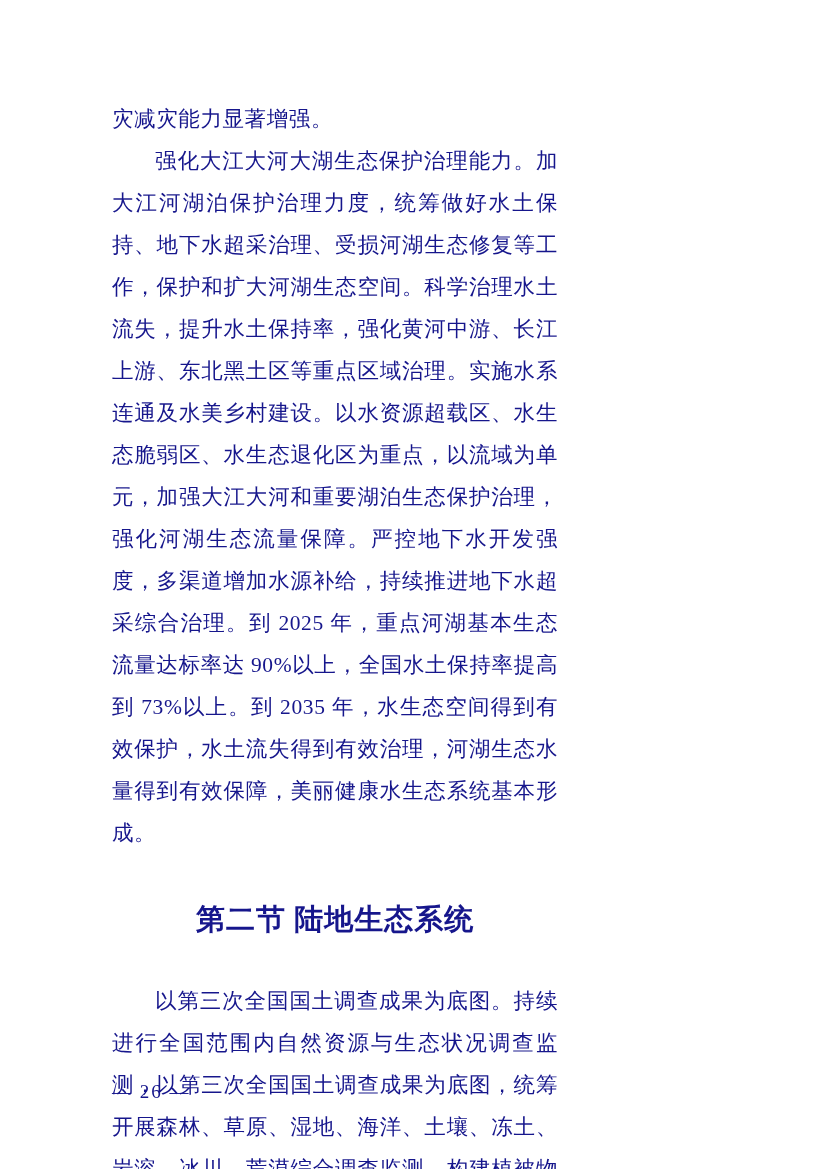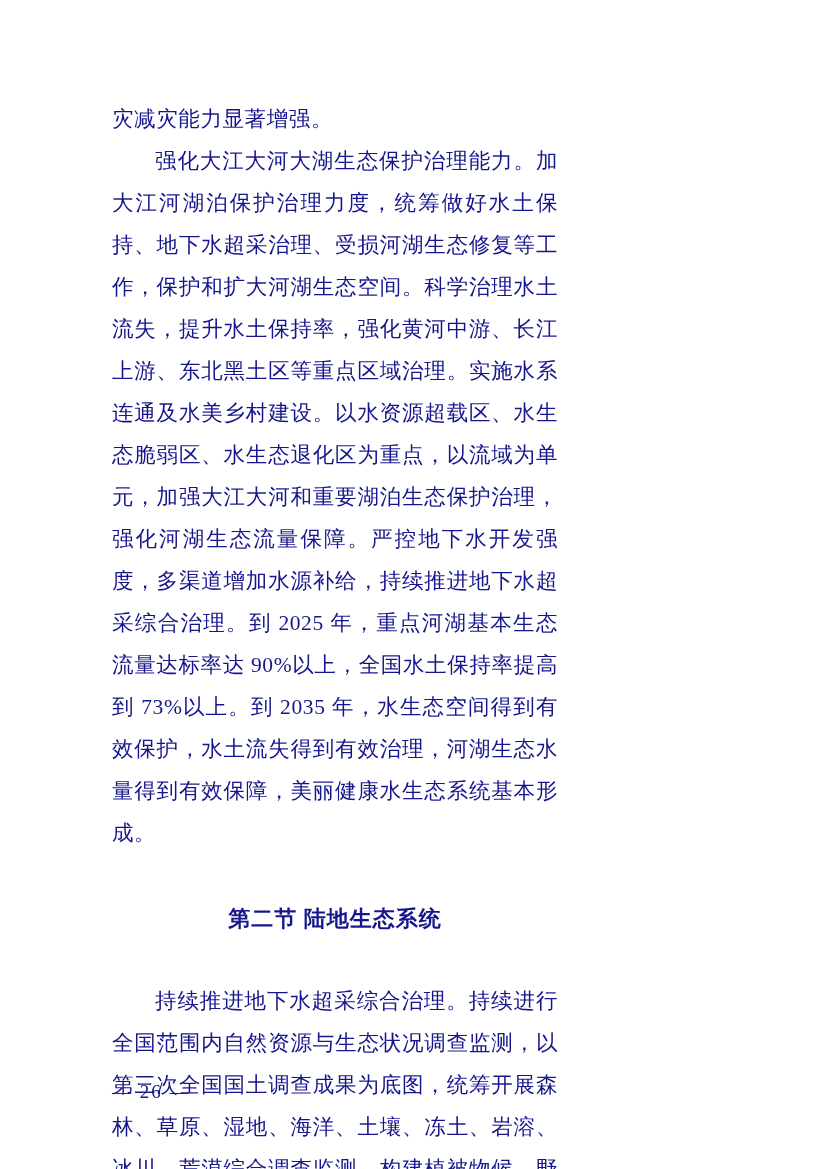--- a/index.html
+++ b/index.html
@@ -33,21 +33,21 @@
     text-align: justify;
     text-justify: inter-character;
     letter-spacing: 0.6px;
     color: var(--text-color);
   }
   .para.indent { text-indent: 2em; }
   .para .lead {
     font-weight: 400;
   }
   .section-heading {
-    font-size: 22px;
+    font-size: 29px;
     font-weight: 700;
     text-align: center;
     letter-spacing: 1px;
     color: var(--text-color);
     margin-top: 44px;
     margin-bottom: 40px;
     line-height: 42px;
   }
   .footer {
     position: absolute;
@@ -68,19 +68,19 @@
       <span>灾减灾能力显著增强。</span>
     </p>
 
     <p class="para indent">
       <span class="lead">强化大江大河大湖生态保护治理能力。</span><span>加大江河湖泊保护治理力度，统筹做好水土保持、地下水超采治理、受损河湖生态修复等工作，保护和扩大河湖生态空间。科学治理水土流失，提升水土保持率，强化黄河中游、长江上游、东北黑土区等重点区域治理。实施水系连通及水美乡村建设。以水资源超载区、水生态脆弱区、水生态退化区为重点，以流域为单元，加强大江大河和重要湖泊生态保护治理，强化河湖生态流量保障。严控地下水开发强度，多渠道增加水源补给，持续推进地下水超采综合治理。到 2025 年，重点河湖基本生态流量达标率达 90%以上，全国水土保持率提高到 73%以上。到 2035 年，水生态空间得到有效保护，水土流失得到有效治理，河湖生态水量得到有效保障，美丽健康水生态系统基本形成。</span>
     </p>
 
     <h2 class="section-heading">第二节  陆地生态系统</h2>
 
     <p class="para indent">
-      <span class="lead">持续推进地下水超采综合治理。</span><span>持续进行全国范围内自然资源与生态状况调查监测，以第三次全国国土调查成果为底图，统筹开展森林、草原、湿地、海洋、土壤、冻土、岩溶、冰川、荒漠综合调查监测，构建植被物候、野生动物及其栖息地保护监测评估体系，开展水土流失、荒漠化、沙化、石漠化等调查监测评价，加强重点生态功能区、生态保护红线及重点违法领域的监管。以自然资源科学和地球系统科学为理论基础，建立以自然资源分类标准为核心的自然资源调查监测标准体系。以空间信息、人工智能、大数据等先进技术为手段，构建高效的自然资源调查监测技术体系。依托</span>
+      <span class="lead">以第三次全国国土调查成果为底图。</span><span>持续进行全国范围内自然资源与生态状况调查监测，以第三次全国国土调查成果为底图，统筹开展森林、草原、湿地、海洋、土壤、冻土、岩溶、冰川、荒漠综合调查监测，构建植被物候、野生动物及其栖息地保护监测评估体系，开展水土流失、荒漠化、沙化、石漠化等调查监测评价，加强重点生态功能区、生态保护红线及重点违法领域的监管。以自然资源科学和地球系统科学为理论基础，建立以自然资源分类标准为核心的自然资源调查监测标准体系。以空间信息、人工智能、大数据等先进技术为手段，构建高效的自然资源调查监测技术体系。依托</span>
     </p>
 
   </div>
 
   <div class="footer">—  26  —</div>
 </div>
 
 </body></html>

